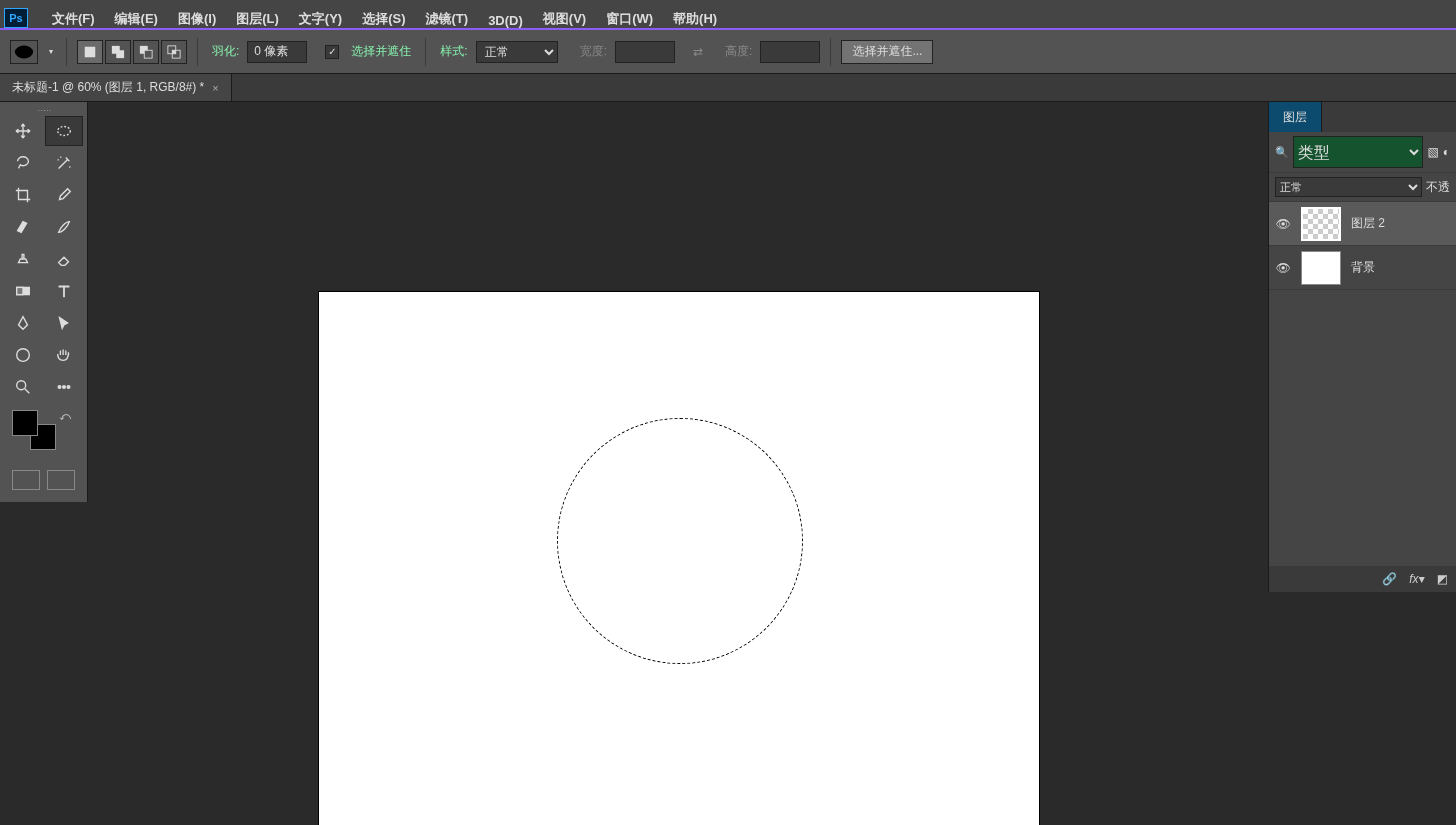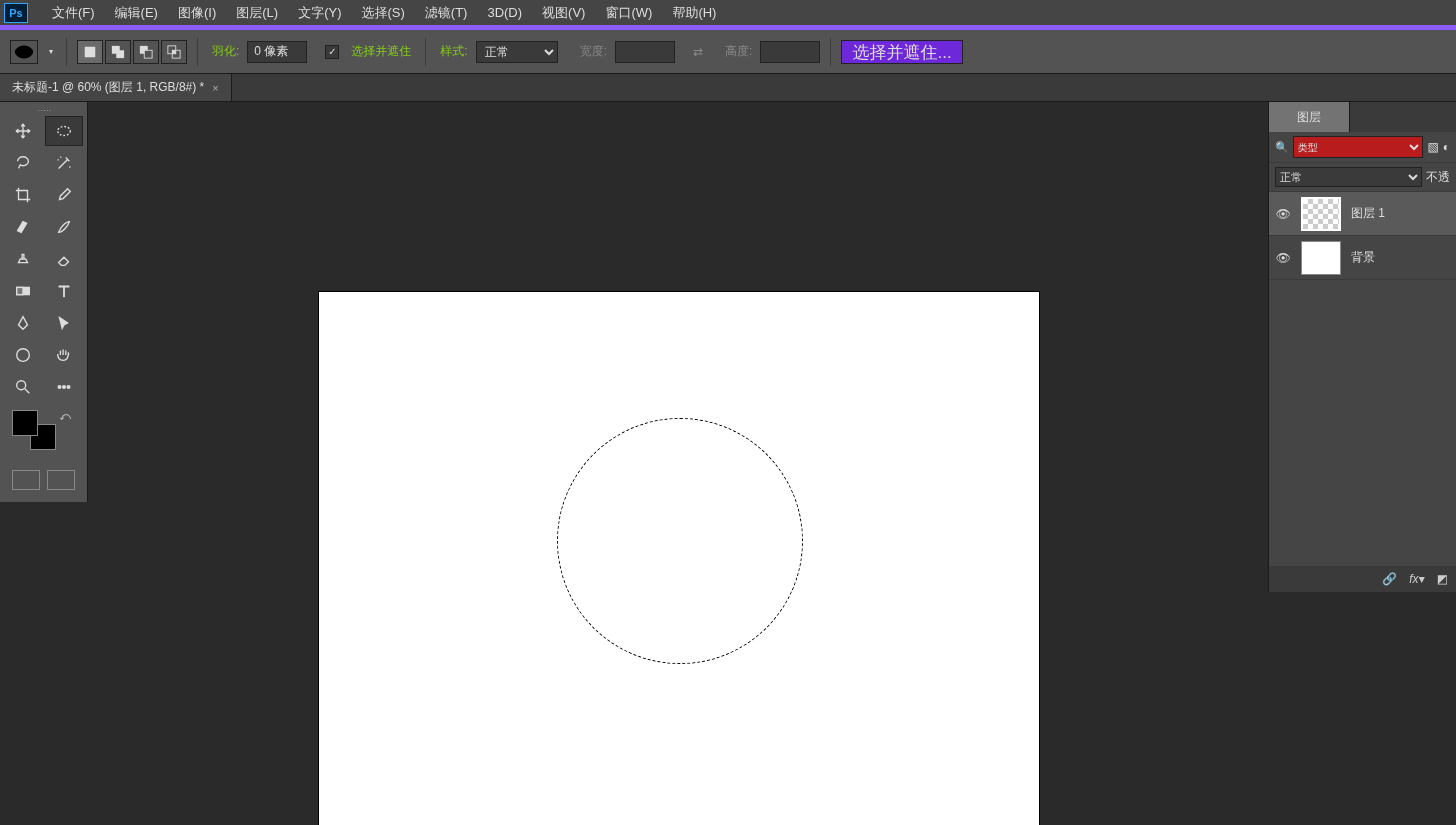--- a/index.html
+++ b/index.html
@@ -1,33 +1,33 @@
 <!DOCTYPE html>
 <html><head>
 <meta charset="utf-8">
 <style>
 * { margin:0; padding:0; box-sizing:border-box; font-family:"Microsoft YaHei",sans-serif; }
 body { background:#2a2a2a; color:#ddd; width:1456px; height:825px; overflow:hidden; position:relative; }
 
 
-.menubar { height:30px; background:#454545; display:flex; align-items:center; padding:0 4px; font-size:13px; border-bottom:5px solid #8b5cf6; }
+.menubar { height:30px; background:#454545; display:flex; align-items:flex-end; padding:0 4px; font-size:13px; border-bottom:2px solid #8b5cf6; }
 .ps-logo { width:24px; height:20px; background:#001e36; color:#31a8ff; border:1px solid #31a8ff; display:flex; align-items:center; justify-content:center; font-size:11px; font-weight:bold; margin-right:14px; }
-.menubar .mi { padding:0 10px; cursor:pointer; }
+.menubar .mi { padding:0 10px; cursor:pointer;font-weight:bold; }
 
 
 .optbar { height:44px; background:#535353; display:flex; align-items:center; padding:0 10px; font-size:12px; border-bottom:1px solid #1a1a1a; gap:4px; }
 .optbar .tool-ic { width:28px; height:24px; border:1px solid #222; display:flex; align-items:center; justify-content:center; margin-right:4px; }
 .optbar .dd { width:10px; height:24px; display:flex; align-items:center; justify-content:center; font-size:8px; }
 .optbar .sep { width:1px; height:28px; background:#3a3a3a; margin:0 6px; }
-.optbar .lbl { margin:0 4px; color:#84cc16; }
+.optbar .lbl { margin:0 4px; color:#86efac; }
 .optbar .lbl.dim { color:#888; }
 .optbar input[type=text] { background:#3a3a3a; border:1px solid #222; color:#ddd; height:22px; padding:0 6px; font-size:12px; }
 .optbar .chk { width:14px; height:14px; background:#3a3a3a; border:1px solid #222; display:inline-flex; align-items:center; justify-content:center; font-size:10px; color:#ddd; margin-right:4px; }
 .optbar select { background:#3a3a3a; border:1px solid #222; color:#ddd; height:22px; padding:0 4px; font-size:12px; }
-.optbar .btn { background:#6d28d9; border:1px solid #222; color:#ddd; height:24px; padding:0 10px; font-size:17px; }
+.optbar .btn { background:#737373; border:1px solid #222; color:#ddd; height:24px; padding:0 10px; font-size:12px; }
 .sel-mode { display:flex; gap:2px; }
 .sel-mode .m { width:26px; height:24px; border:1px solid #222; display:flex; align-items:center; justify-content:center; position:relative; }
 .sel-mode .m.active { background:#6a6a6a; }
 
 
 .tabbar { height:28px; background:#3a3a3a; display:flex; align-items:stretch; font-size:12px; border-bottom:1px solid #1a1a1a; }
 .tabbar .tab { background:#454545; padding:0 12px; display:flex; align-items:center; gap:8px; border-right:1px solid #1a1a1a; }
 .tabbar .tab .x { font-size:11px; color:#aaa; cursor:pointer; }
 
 
@@ -46,23 +46,23 @@
 .qmask div { width:28px; height:20px; border:1px solid #888; }
 
 
 .canvas-wrap { position:absolute; top:102px; left:90px; right:188px; bottom:0; background:#2a2a2a; display:flex; align-items:flex-start; justify-content:center; padding-top:190px; }
 .canvas { width:720px; height:600px; background:#fff; box-shadow:0 0 0 1px #000; position:relative; }
 .marquee { position:absolute; top:126px; left:238px; width:246px; height:246px; border:1.5px dashed #000; border-radius:50%; }
 
 
 .panel { position:absolute; top:102px; right:0; width:188px; background:#454545; border-left:1px solid #1a1a1a; }
 .panel .tabs { height:30px; background:#3a3a3a; display:flex; }
-.panel .tabs .pt { padding:0 28px; display:flex; align-items:center; font-size:12px; background:#737373; border-right:1px solid #1a1a1a; }
+.panel .tabs .pt { padding:0 14px; display:flex; align-items:center; font-size:12px; background:#0c4a6e; border-right:1px solid #1a1a1a; }
 .panel .row { display:flex; align-items:center; padding:4px 6px; font-size:12px; gap:4px; border-bottom:1px solid #3a3a3a; }
-.panel .row.filter select { flex:1; background:#b91c1c; border:1px solid #222; color:#ddd; height:22px; font-size:10px; }
+.panel .row.filter select { flex:1; background:#14532d; border:1px solid #222; color:#ddd; height:32px; font-size:16px; }
 .panel .lock { display:flex; align-items:center; gap:8px; padding:4px 6px; font-size:12px; border-bottom:1px solid #3a3a3a; }
 .panel .lock .ic { font-size:12px; color:#ccc; }
 .layers { }
 .layer { display:flex; align-items:center; height:44px; padding:0 6px; gap:10px; border-bottom:1px solid #3a3a3a; font-size:12px; }
 .layer .eye { width:16px; text-align:center; }
 .layer .thumb { width:40px; height:34px; border:1px solid #888; background:#fff; }
 .layer .thumb.checker { background:repeating-conic-gradient(#ccc 0 25%,#fff 0 50%) 0 0/10px 10px; }
 .layer.sel { background:#5a5a5a; }
 .layer.sel .thumb { border:2px solid #fff; }
 .panel .footer { position:absolute; bottom:0; left:0; right:0; height:26px; background:#3a3a3a; display:flex; justify-content:flex-end; align-items:center; gap:12px; padding:0 8px; font-size:12px; color:#ccc; }
@@ -286,21 +286,21 @@
   <div class="row">
     <select style="flex:1;background:#3a3a3a;border:1px solid #222;color:#ddd;height:20px;font-size:11px">
       <option>正常</option>
     </select>
     <span>不透</span>
   </div>
   <div class="layers">
     <div class="layer sel">
       <span class="eye">👁</span>
       <div class="thumb checker"></div>
-      <span>图层 1</span>
+      <span>图层 2</span>
     </div>
     <div class="layer">
       <span class="eye">👁</span>
       <div class="thumb"></div>
       <span>背景</span>
     </div>
   </div>
   <div class="footer">
     <span>🔗</span>
     <span><i>fx</i>▾</span>

